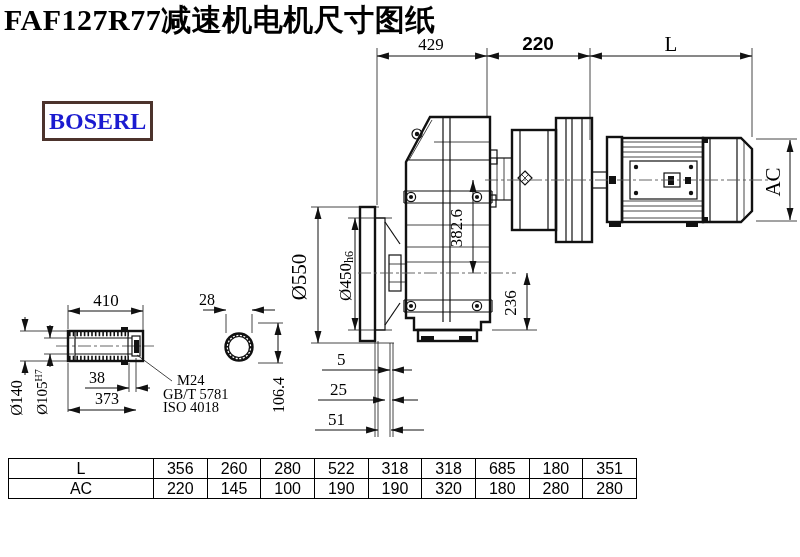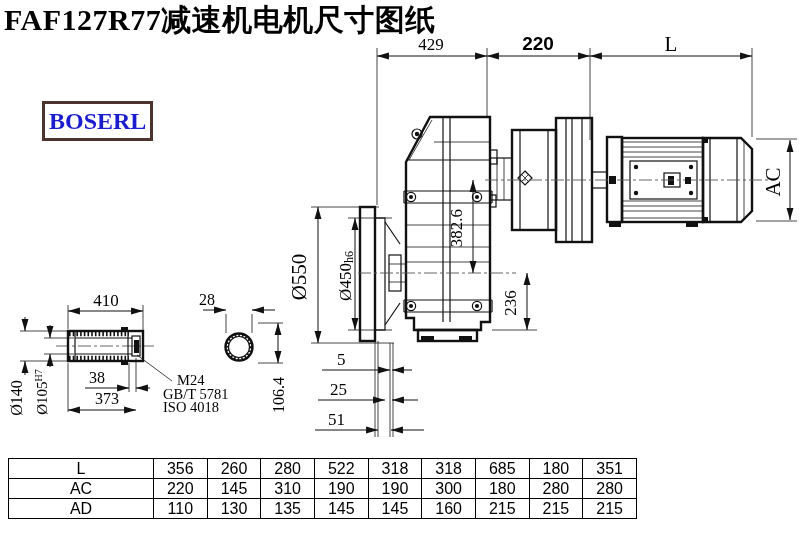--- a/index.html
+++ b/index.html
@@ -302,36 +302,24 @@
       <td>318</td>
       <td>318</td>
       <td>685</td>
       <td>180</td>
       <td>351</td>
     </tr>
     <tr>
       <td>AC</td>
       <td>220</td>
       <td>145</td>
-      <td>310</td>
+      <td>100</td>
       <td>190</td>
       <td>190</td>
-      <td>300</td>
+      <td>320</td>
       <td>180</td>
       <td>280</td>
       <td>280</td>
     </tr>
-    <tr>
-      <td>AD</td>
-      <td>110</td>
-      <td>130</td>
-      <td>135</td>
-      <td>145</td>
-      <td>145</td>
-      <td>160</td>
-      <td>215</td>
-      <td>215</td>
-      <td>215</td>
-    </tr>
   </tbody>
     </table>
 
 </div>
 
 </body></html>

